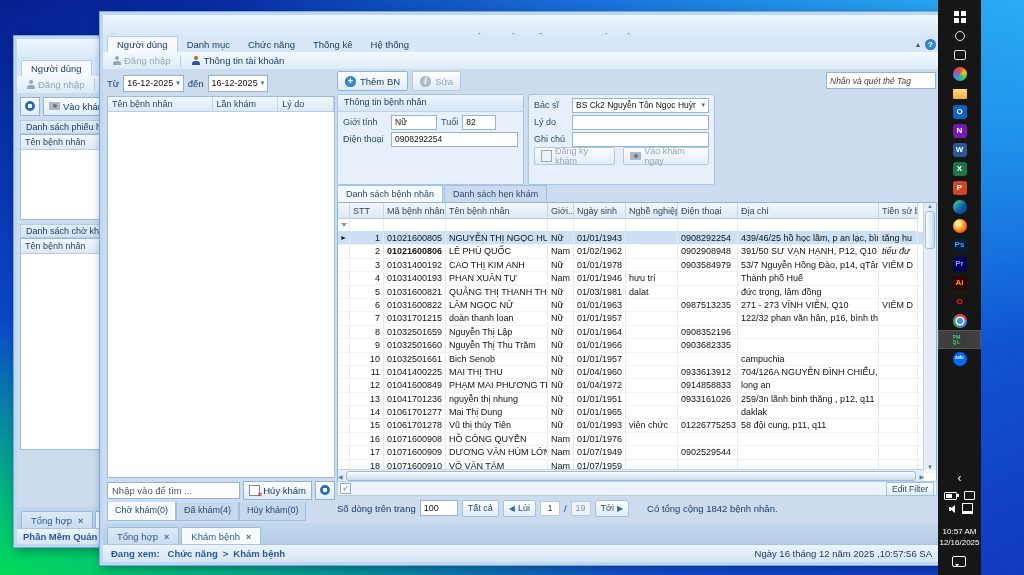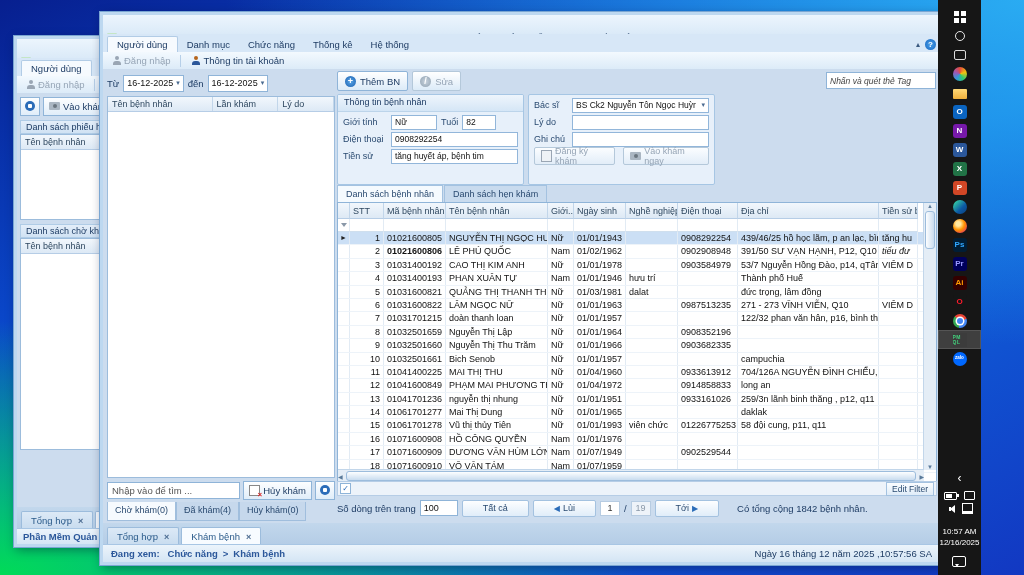--- a/index.html
+++ b/index.html
@@ -116,21 +116,21 @@
   .hthumb{height:8px;flex:1;margin:0 3px;background:linear-gradient(#fdfeff,#c9dcef);border:1px solid #9cbcdc;border-radius:3px;}
   .chkrow{position:absolute;top:410px;left:0;right:0;height:15px;background:#edf3fa;border:1px solid #b6cde6;
     display:flex;align-items:center;padding:0 2px;box-sizing:border-box;}
   .chk{width:9px;height:9px;border:1px solid #8fb4d8;background:#fff;color:#2b6cb8;font-size:8px;line-height:9px;text-align:center;}
   .editfilter{margin-left:auto;font-size:8.5px;color:#2a4a70;border:1px solid #a4c2e0;background:linear-gradient(#fbfdff,#dfecf8);
     padding:0 5px;height:12px;line-height:12px;}
   .pager{position:absolute;top:428px;left:0;right:0;height:18px;display:flex;align-items:center;gap:4px;
     font-size:9.5px;color:#1e3c64;}
   .pg-input{width:30px;height:14px;background:#fff;border:1px solid #8fb4d8;font-size:9px;display:flex;align-items:center;padding:0 3px;color:#111;}
   .pg-btn{display:flex;align-items:center;gap:3px;border:1px solid #a4c2e0;background:linear-gradient(#fdfeff,#e0edf9);
-    font-size:9px;color:#2a4a70;height:15px;padding:0 20px;border-radius:2px;}
+    font-size:9px;color:#2a4a70;height:15px;padding:0 5px;border-radius:2px;}
   .pg-arr{color:#2b6cb8;font-size:8px;}
   .pg-box{min-width:14px;height:13px;border:1px solid #b7cce2;background:#fff;font-size:9px;display:flex;
     align-items:center;justify-content:center;color:#333;padding:0 2px;}
   .pg-box.dim{background:#eef3f9;color:#8a98a8;}
   
   .doctabs{position:absolute;bottom:17px;left:0;right:0;height:22px;background:linear-gradient(#c2d7ec,#b4cce6);
     display:flex;align-items:flex-end;padding-left:4px;gap:2px;}
   .dtab{display:flex;align-items:center;gap:6px;font-size:9.5px;color:#2a5a8a;background:linear-gradient(#dce9f6,#c8dcef);
     border:1px solid #9cbcdc;border-bottom:none;border-radius:2px 2px 0 0;padding:3px 9px;}
   .dtab.active{background:#f7fbff;}
@@ -342,24 +342,20 @@
           <div class="grow">
             <span class="glabel" style="width:44px">Giới tính</span>
             <span class="ginput" style="width:38px">Nữ</span>
             <span class="glabel">Tuổi</span>
             <span class="ginput" style="width:26px">82</span>
           </div>
           <div class="grow">
             <span class="glabel" style="width:44px">Điện thoại</span>
             <span class="ginput" style="flex:1">0908292254</span>
           </div>
-          <div class="grow">
-            <span class="glabel" style="width:44px">Tiền sử</span>
-            <span class="ginput" style="flex:1">tăng huyết áp, bệnh tim</span>
-          </div>
         </div>
 
         <div class="gbox" style="left:191px">
           <div class="grow">
             <span class="glabel" style="width:34px">Bác sĩ</span>
             <span class="ginput" style="flex:1;justify-content:space-between">
                 <span>BS Ck2 Nguyễn Tôn Ngọc Huỳr</span>
                 <span class="arr" style="color:#4a6a90;font-size:7px">▾</span>
               </span>
           </div>

